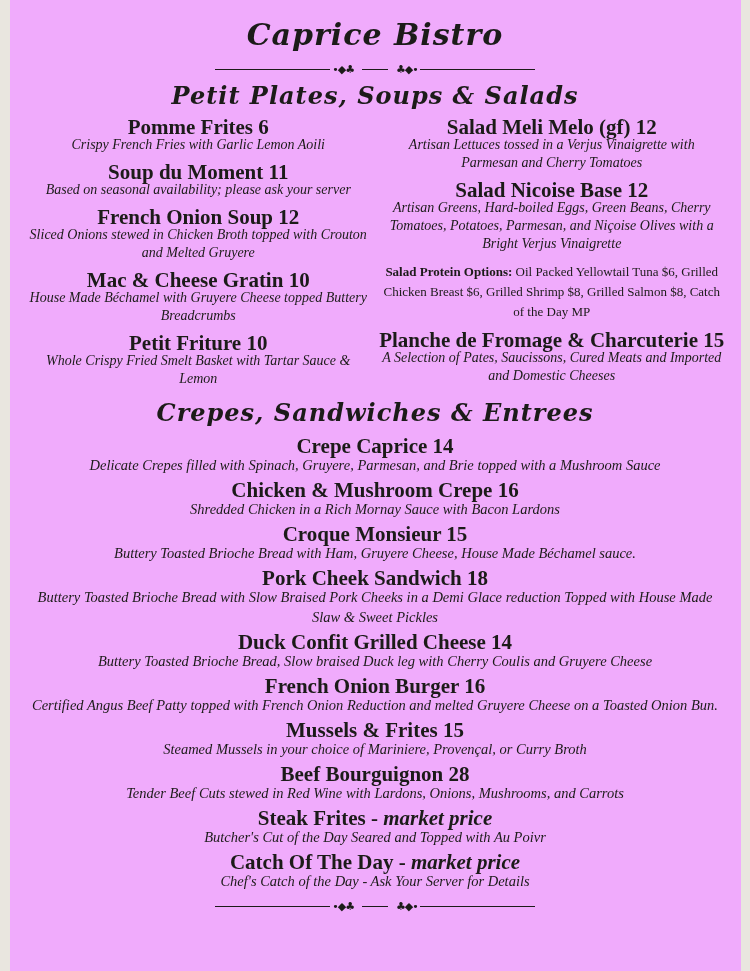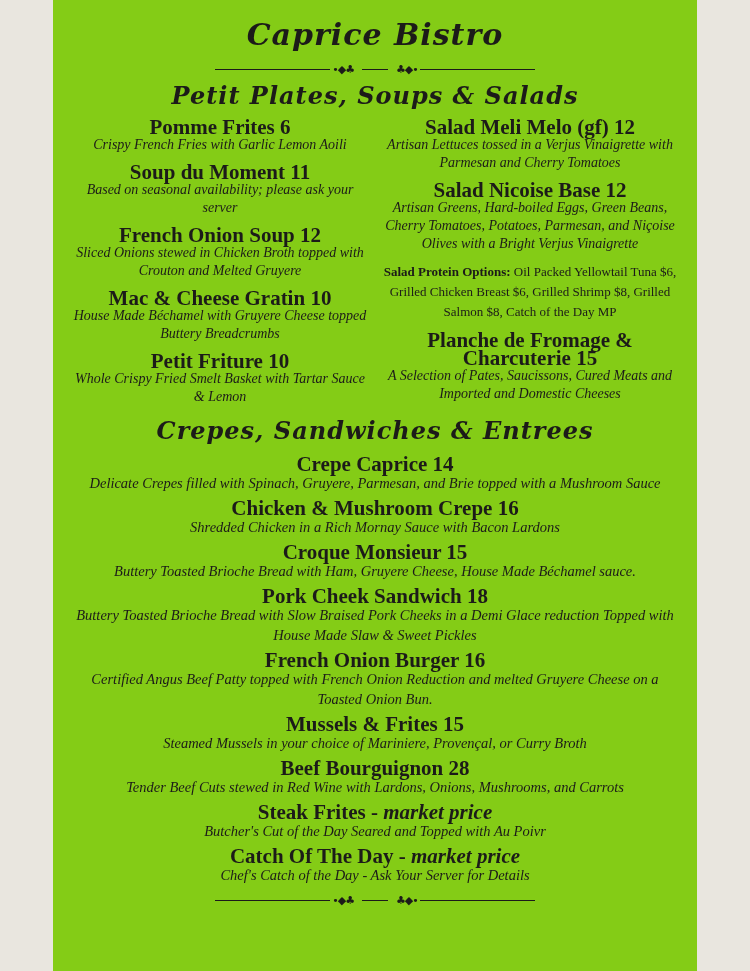--- a/index.html
+++ b/index.html
@@ -1,18 +1,18 @@
 <!DOCTYPE html>
 <html><head>
 <meta charset="utf-8">
 <style>
   html,body{margin:0;padding:0;background:#e9e6df;}
   .page{
-    width:644px;height:971px;margin:0 auto;box-sizing:border-box;
-    background:#84cc16;color:#1c1b19;
+    width:731px;height:971px;margin:0 auto;box-sizing:border-box;
+    background:#f0abfc;color:#1c1b19;
     font-family:"Liberation Serif", serif;
     text-align:center;padding-top:16px;overflow:hidden;position:relative;
   }
   .restaurant{
     font-family:"DejaVu Serif", serif;
     font-style:italic;font-weight:700;
     font-size:30px;letter-spacing:1px;line-height:38px;margin:0;
   }
   .menu-title{
     font-size:37px;font-weight:700;font-variant:small-caps;
@@ -115,20 +115,24 @@
       </div>
       <div class="menu-item">
         <div class="item-title"><span>Croque Monsieur</span> <span>15</span></div>
         <div class="item-desc">Buttery Toasted Brioche Bread with Ham, Gruyere Cheese, House Made Béchamel sauce.</div>
       </div>
       <div class="menu-item">
         <div class="item-title"><span>Pork Cheek Sandwich</span> <span>18</span></div>
         <div class="item-desc">Buttery Toasted Brioche Bread with Slow Braised Pork Cheeks in a Demi Glace reduction Topped with House Made Slaw &amp; Sweet Pickles</div>
       </div>
       <div class="menu-item">
+        <div class="item-title"><span>Duck Confit Grilled Cheese</span> <span>14</span></div>
+        <div class="item-desc">Buttery Toasted Brioche Bread, Slow braised Duck leg with Cherry Coulis and Gruyere Cheese</div>
+      </div>
+      <div class="menu-item">
         <div class="item-title"><span>French Onion Burger</span> <span>16</span></div>
         <div class="item-desc">Certified Angus Beef Patty topped with French Onion Reduction and melted Gruyere Cheese on a Toasted Onion Bun.</div>
       </div>
       <div class="menu-item">
         <div class="item-title"><span>Mussels &amp; Frites</span> <span>15</span></div>
         <div class="item-desc">Steamed Mussels in your choice of Mariniere, Provençal, or Curry Broth</div>
       </div>
       <div class="menu-item">
         <div class="item-title"><span>Beef Bourguignon</span> <span>28</span></div>
         <div class="item-desc">Tender Beef Cuts stewed in Red Wine with Lardons, Onions, Mushrooms, and Carrots</div>

